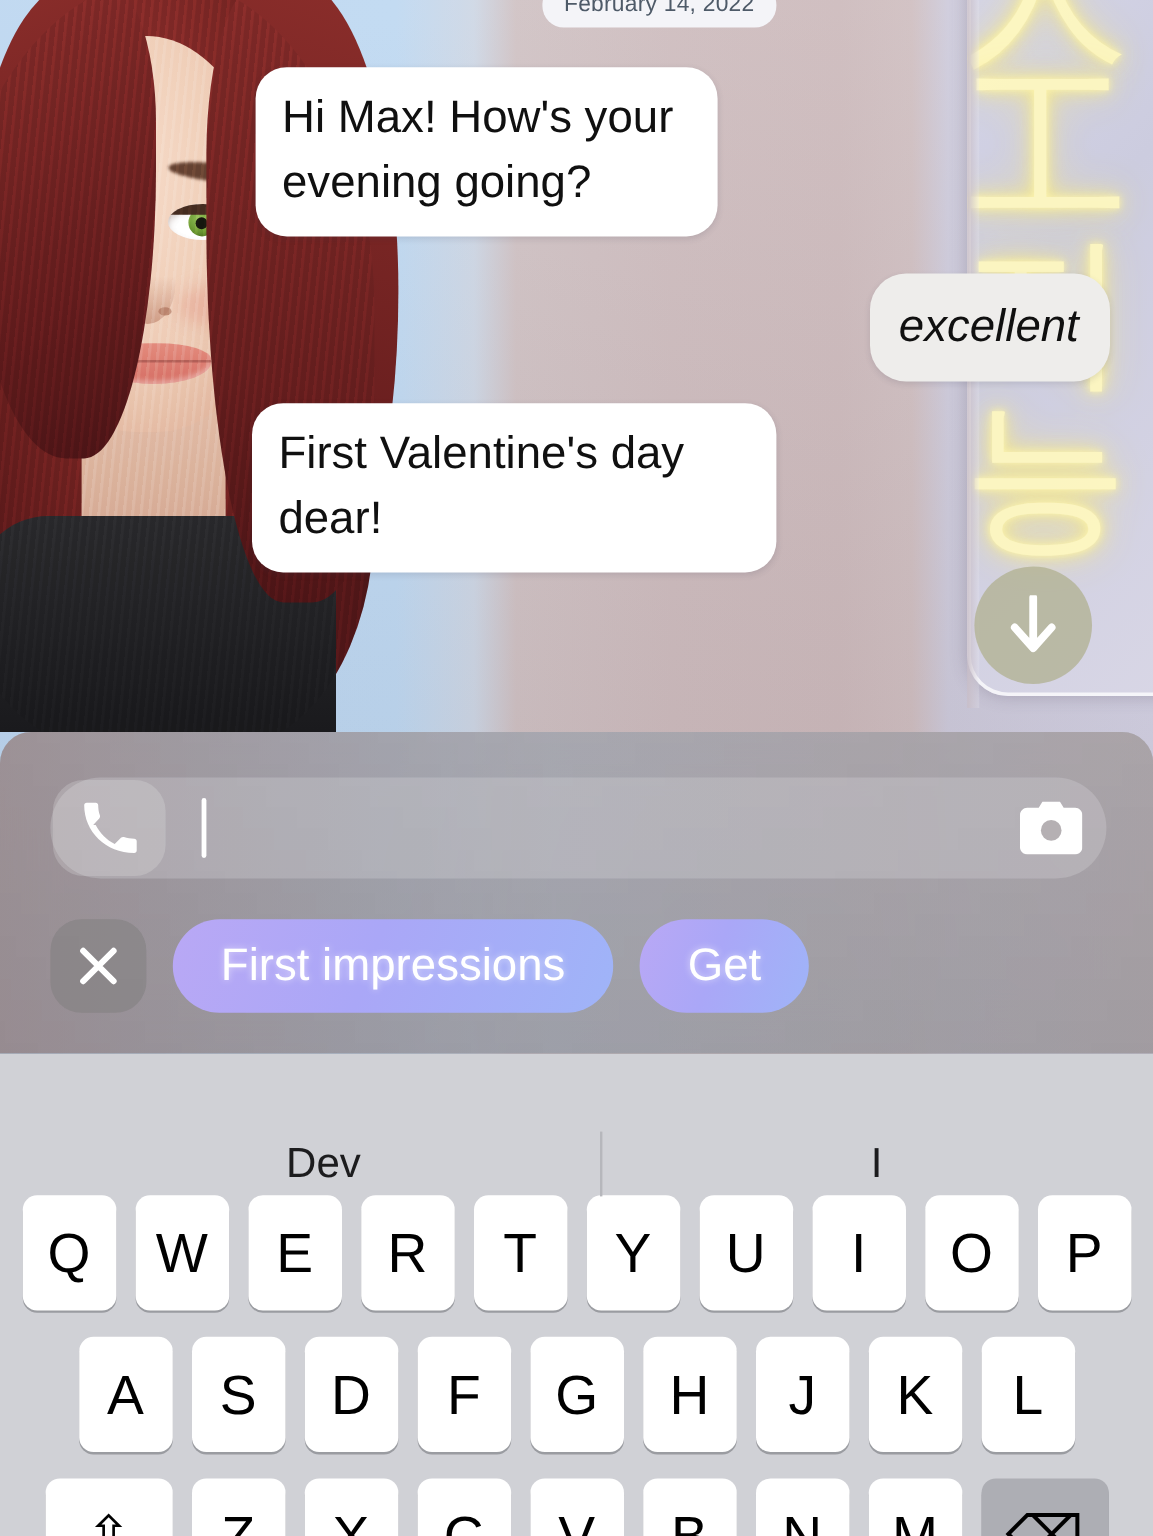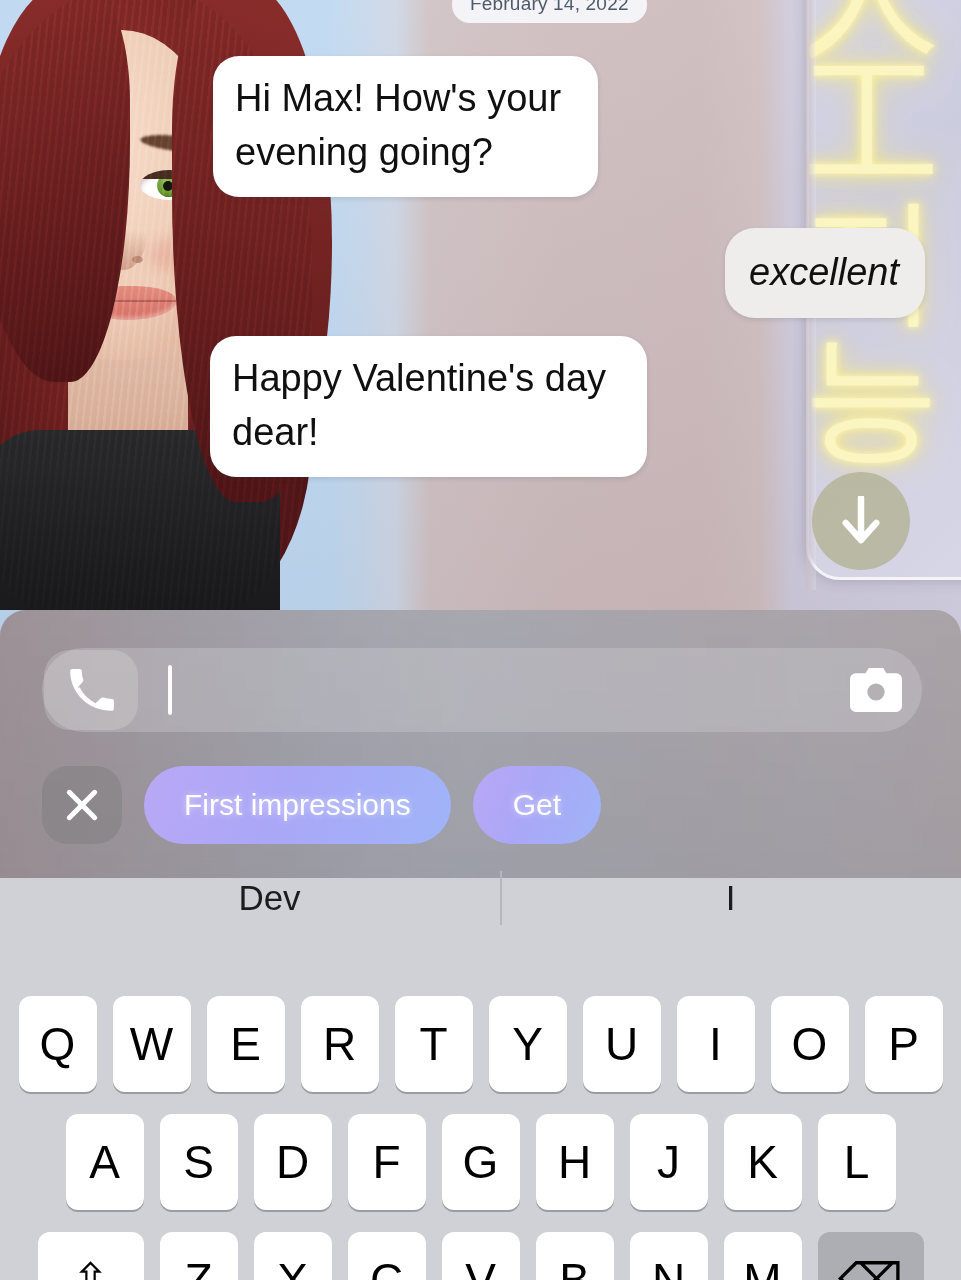--- a/index.html
+++ b/index.html
@@ -222,32 +222,32 @@
     background:rgba(130,128,128,.58);
     display:flex; align-items:center; justify-content:center;
     flex:0 0 auto;
   }
   .chip-close svg { width:38px; height:38px; }
   .chip {
     height:78px; border-radius:40px; flex:0 0 auto;
     background:linear-gradient(110deg,#b9a8f5 0%, #aaa7f7 45%, #9fb4f8 100%);
     display:flex; align-items:center; justify-content:center;
     padding:0 40px;
-    color:#ffffff; font-size:30px;
+    color:#ffffff; font-size:38px;
     text-shadow:0 0 6px rgba(255,255,255,.55);
     white-space:nowrap;
   }
 
   
   .keyboard {
     position:absolute; left:0; top:878px; width:961px; height:402px;
     background:#d0d1d6;
   }
   .predict {
-    height:112px; display:flex; align-items:flex-start;
+    height:112px; display:flex; align-items:flex-end;
     position:relative;
     padding-left:39px;
   }
   .predict-cell {
     flex:1 1 0; text-align:center; font-size:35px; color:#1c1c1e;
     position:relative;
   }
   .predict-cell + .predict-cell::before{
     content:""; position:absolute; left:0; top:50%; transform:translateY(-50%);
     width:2px; height:54px; background:#b6b7bc;
@@ -314,21 +314,21 @@
       <div class="av hair-front-r"></div>
       <div class="av hair-strands"></div>
     </div>
   </div>
 
   <div class="chat">
     <div class="date-pill">February 14, 2022</div>
 
     <div class="bubble in" id="b1">Hi Max! How's your evening going?</div>
     <div class="bubble out" id="b4">excellent</div>
-    <div class="bubble in" id="b2">Happy Valentine's day dear!</div>
+    <div class="bubble in" id="b2">First Valentine's day dear!</div>
 
     <div class="scroll-btn">
       <svg viewBox="0 0 24 26">
         <path d="M12 1 L12 21 M4 14 L12 23 L20 14" fill="none" stroke="#ffffff" stroke-width="3.4" stroke-linecap="round" stroke-linejoin="round"></path>
       </svg>
     </div>
   </div>
 
   <div class="input-panel">
     <div class="panel-inner">

